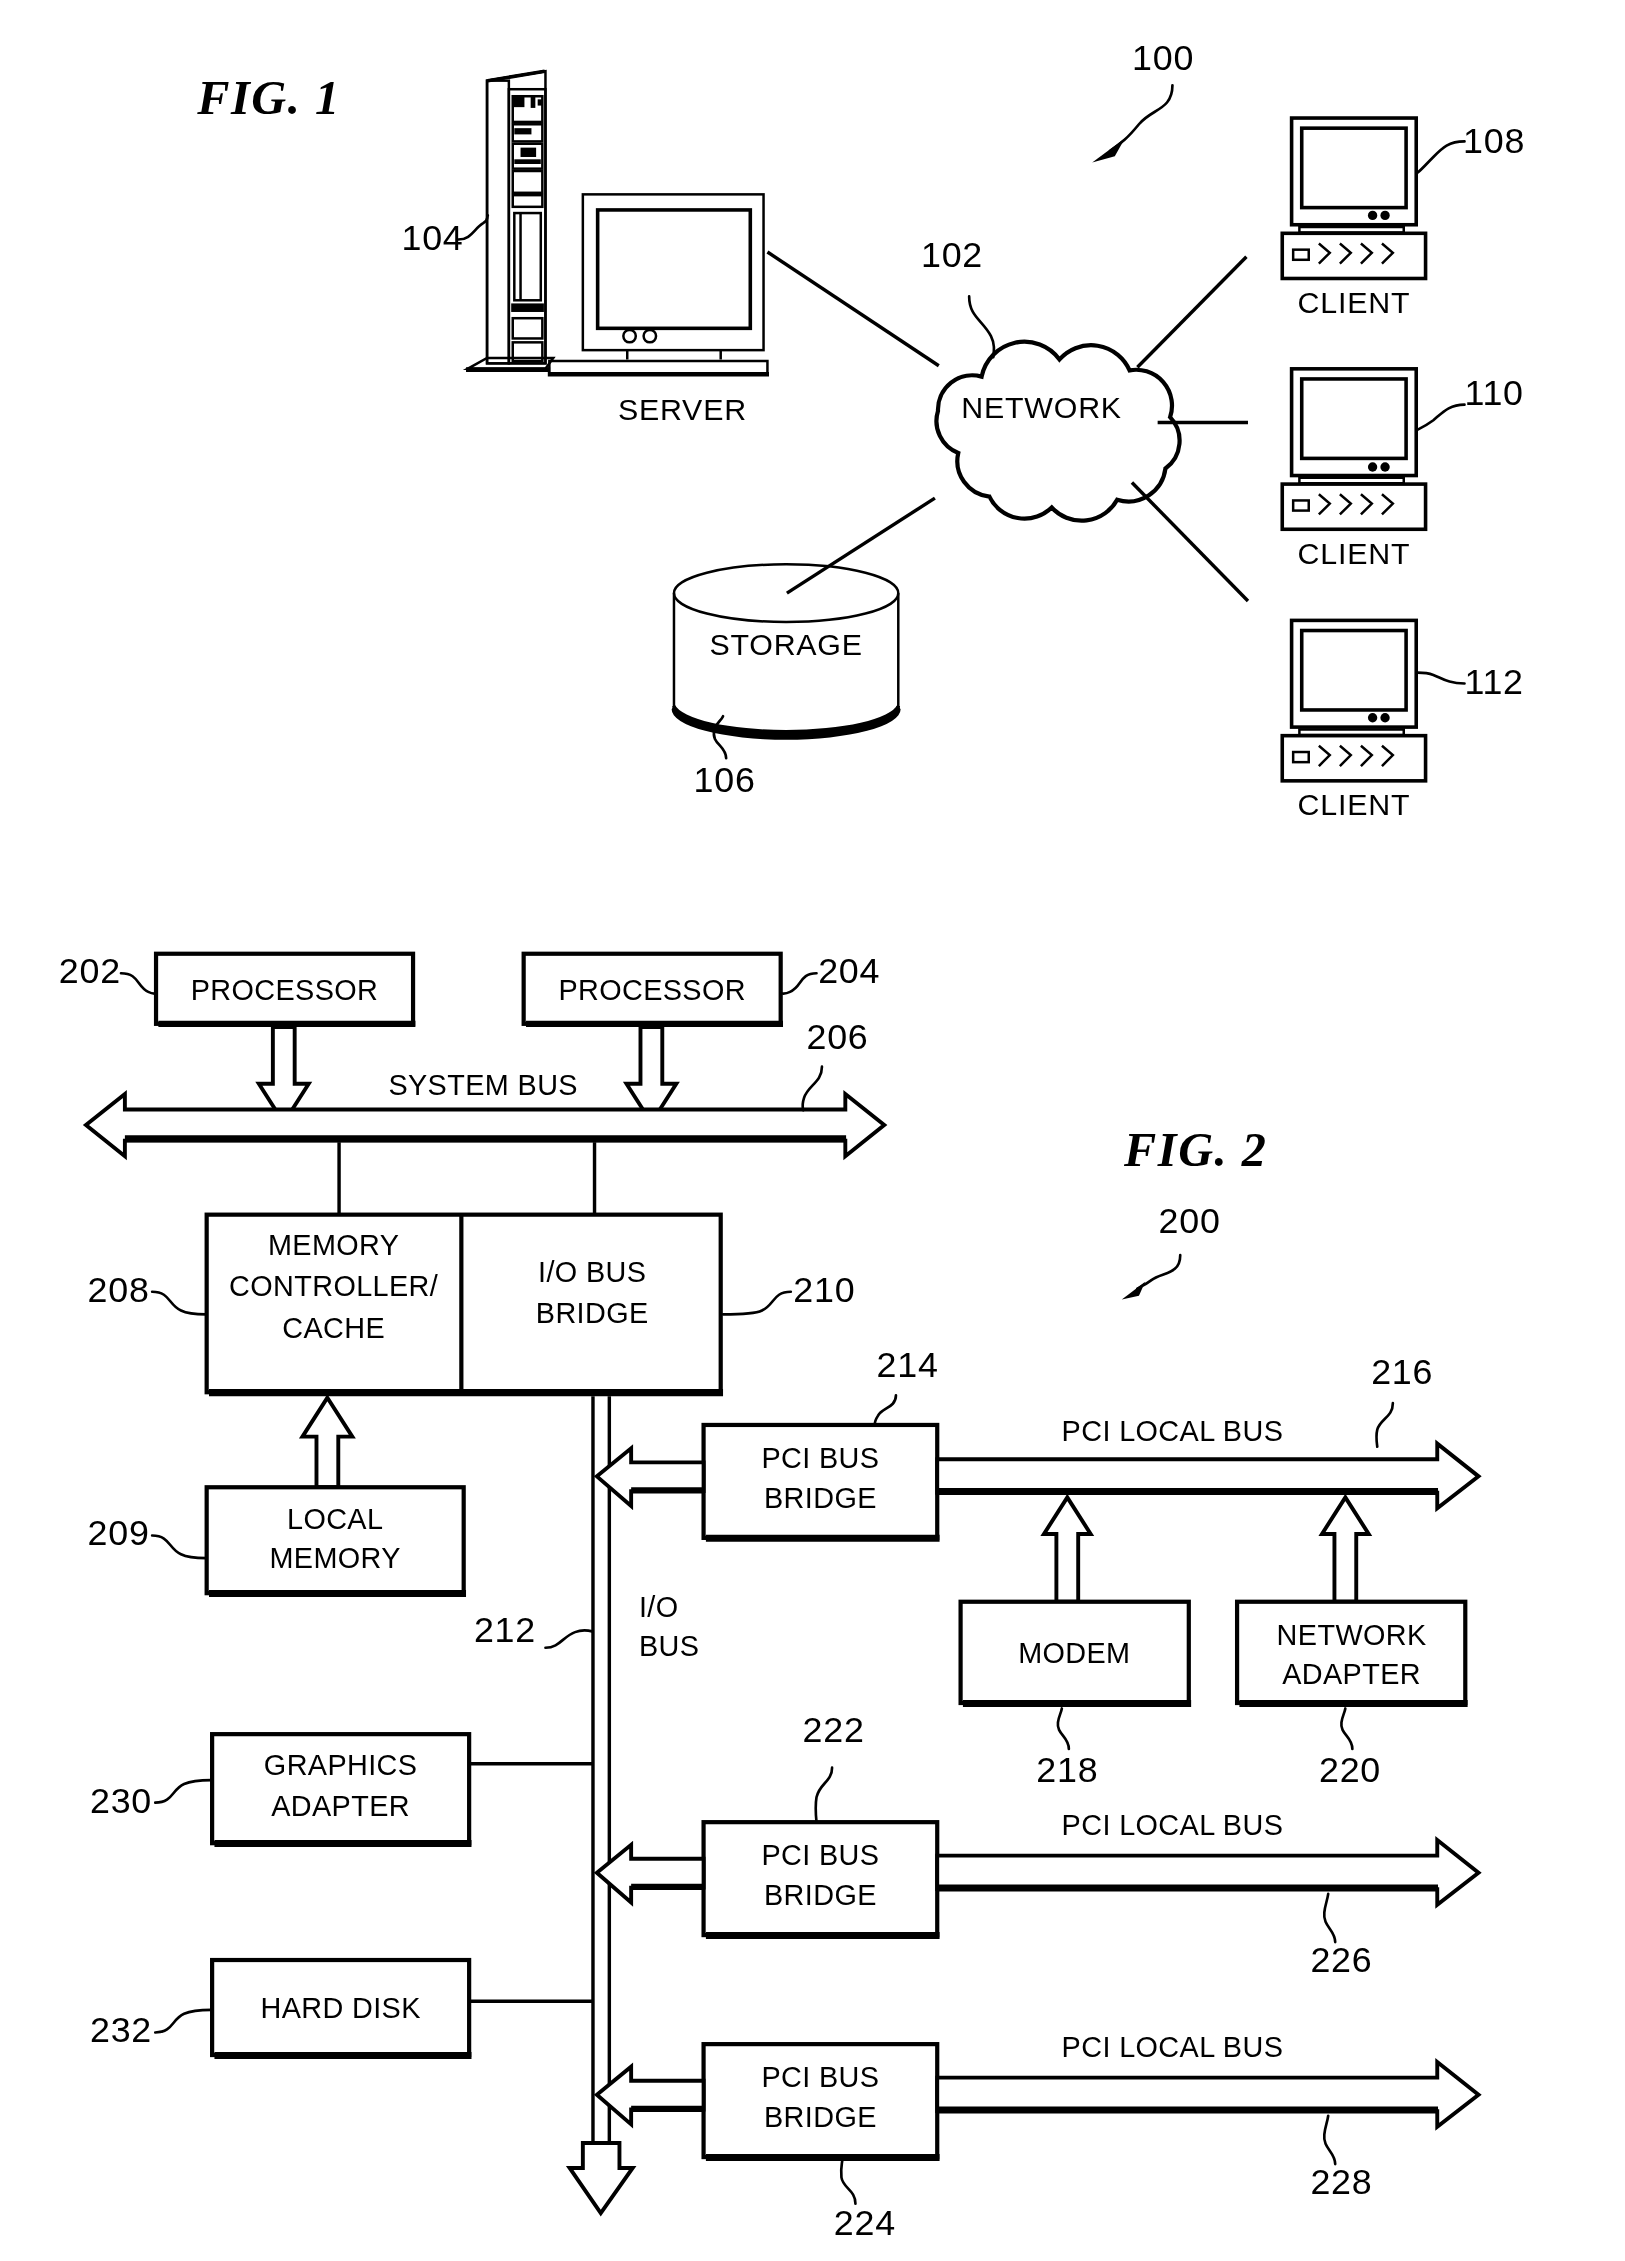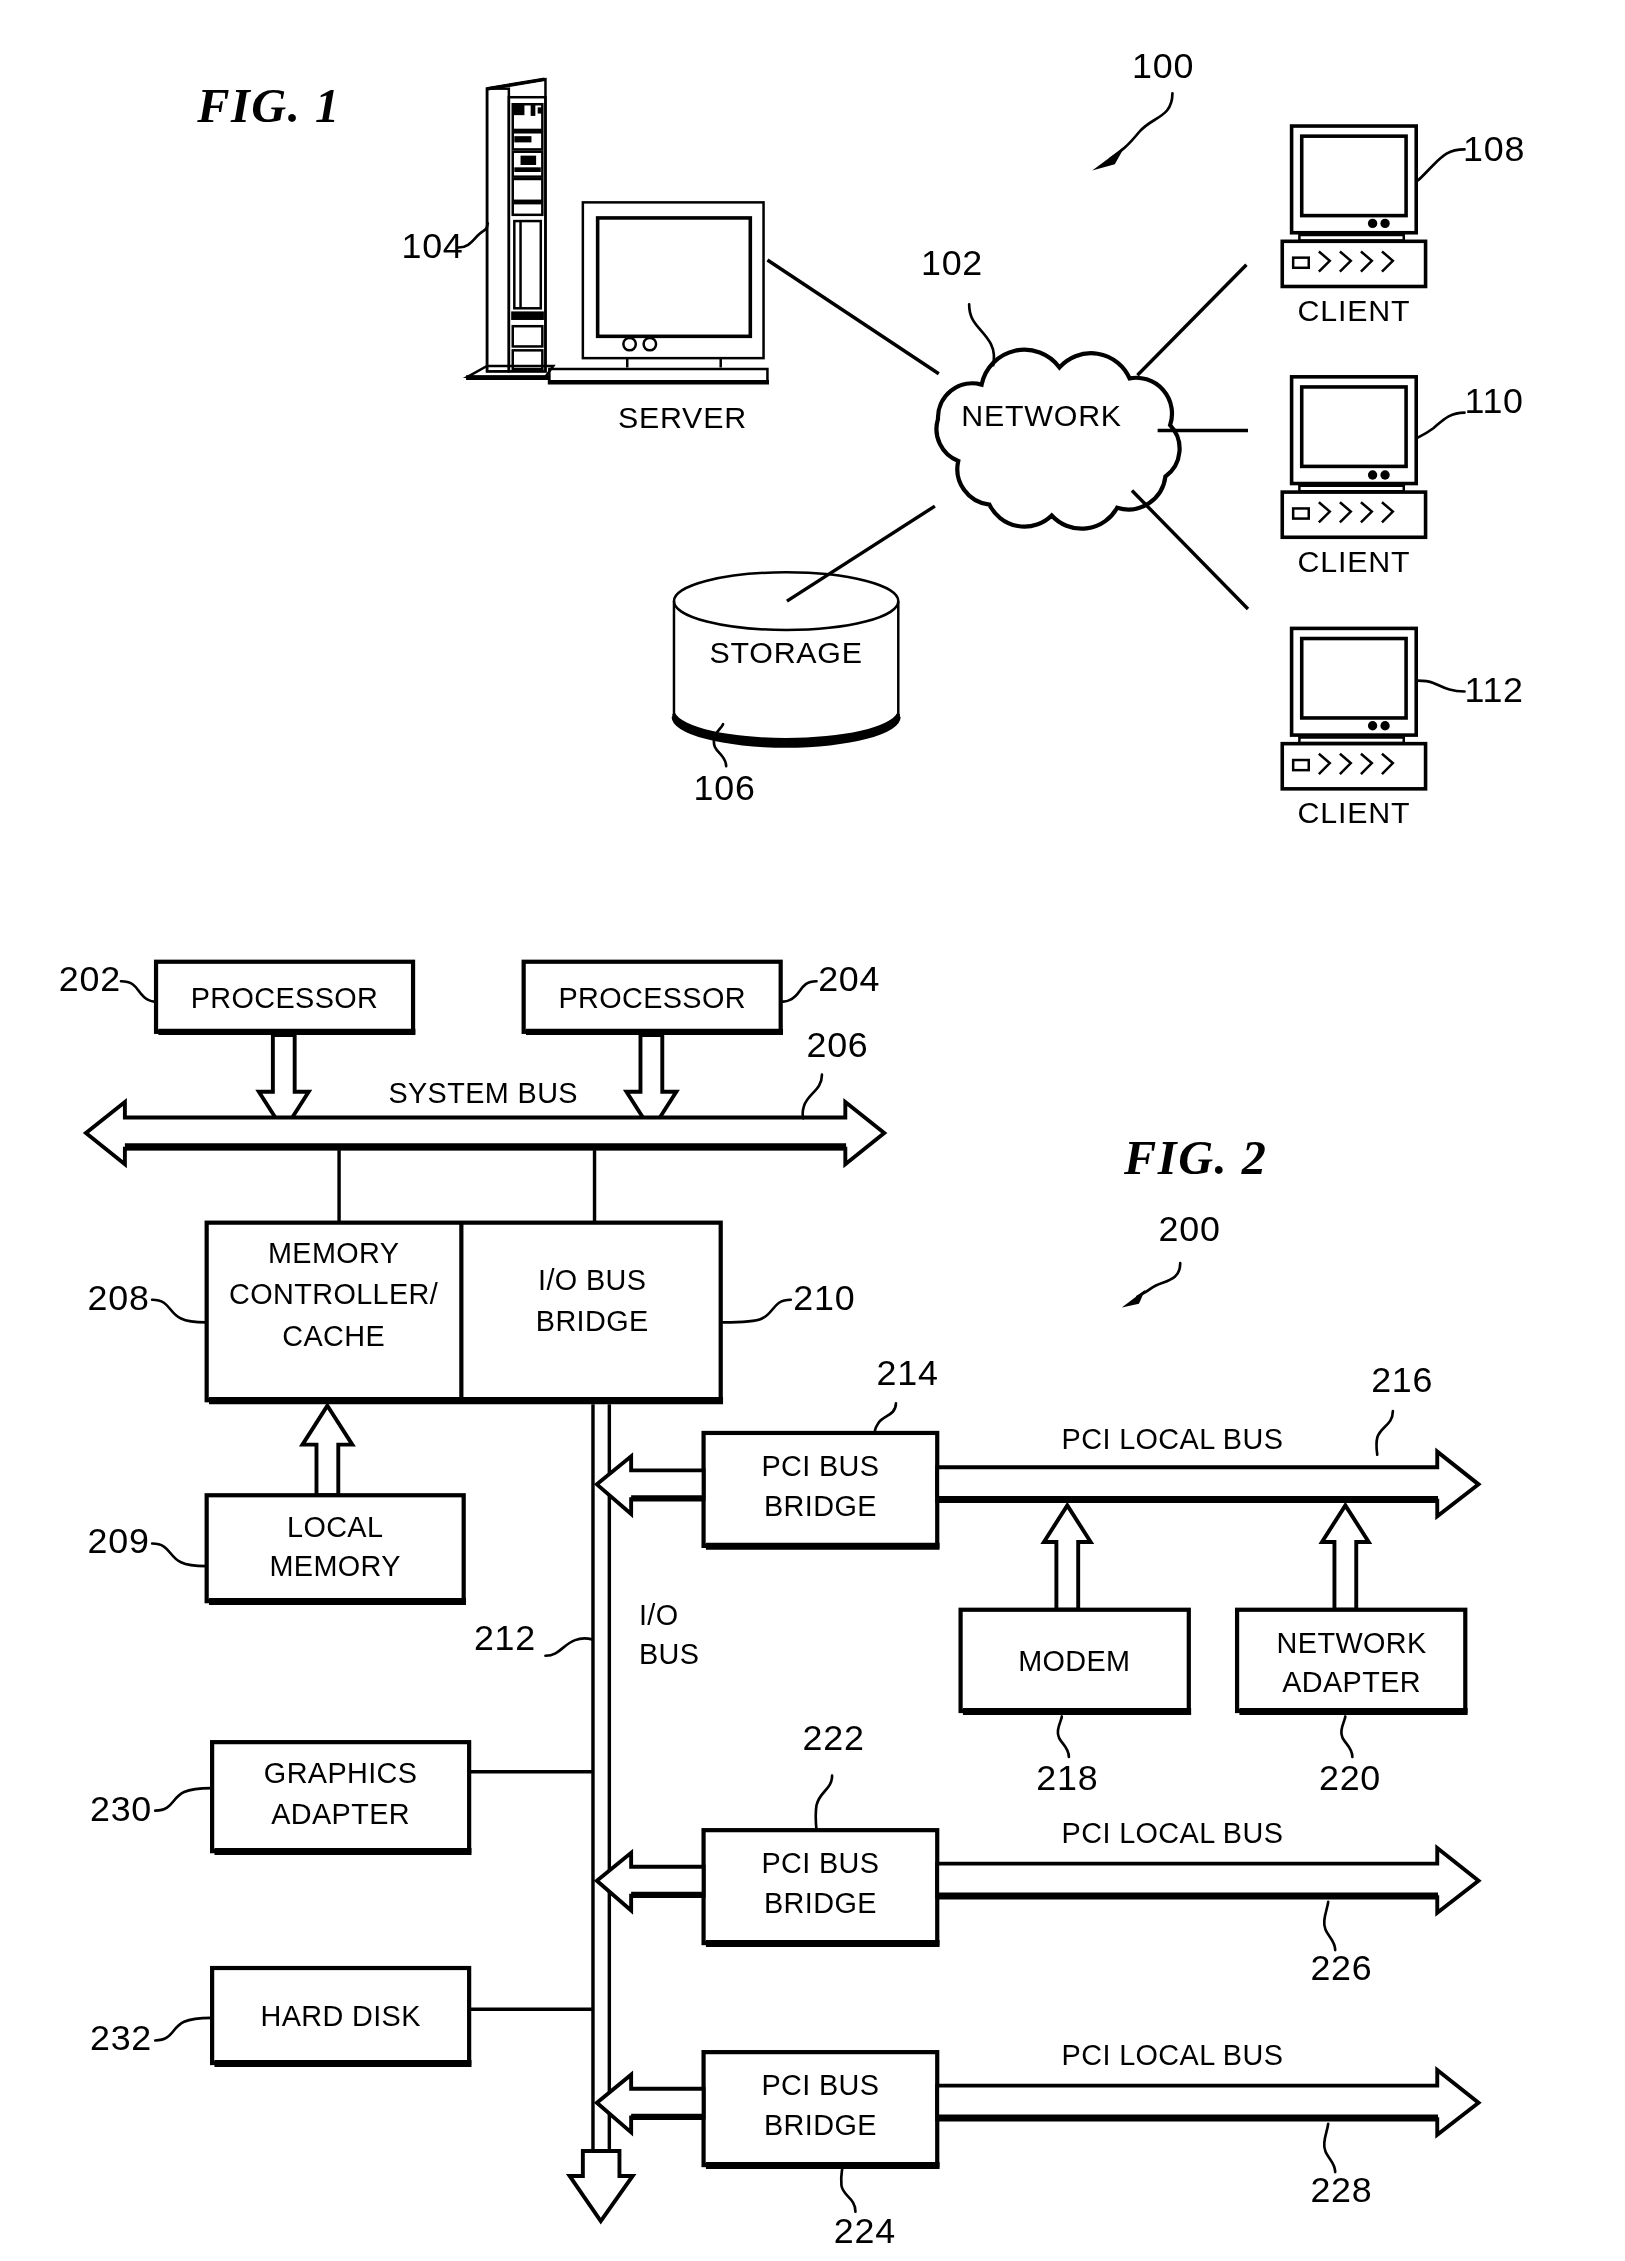--- a/index.html
+++ b/index.html
@@ -10,21 +10,21 @@
   body {
     width: 1626px;
     height: 2261px;
     position: relative;
     font-family: "Liberation Sans", sans-serif;
     color: #000000;
     overflow: hidden;
   }
   .page {
     position: absolute;
-    left: 0; top: 17px;
+    left: 0; top: 9px;
     width: 1626px;
     height: 1646px;
   }
   svg.sheet {
     position: absolute;
     left: 0; top: 0;
     width: 1626px;
     height: 2261px;
   }
   .fig-title {

